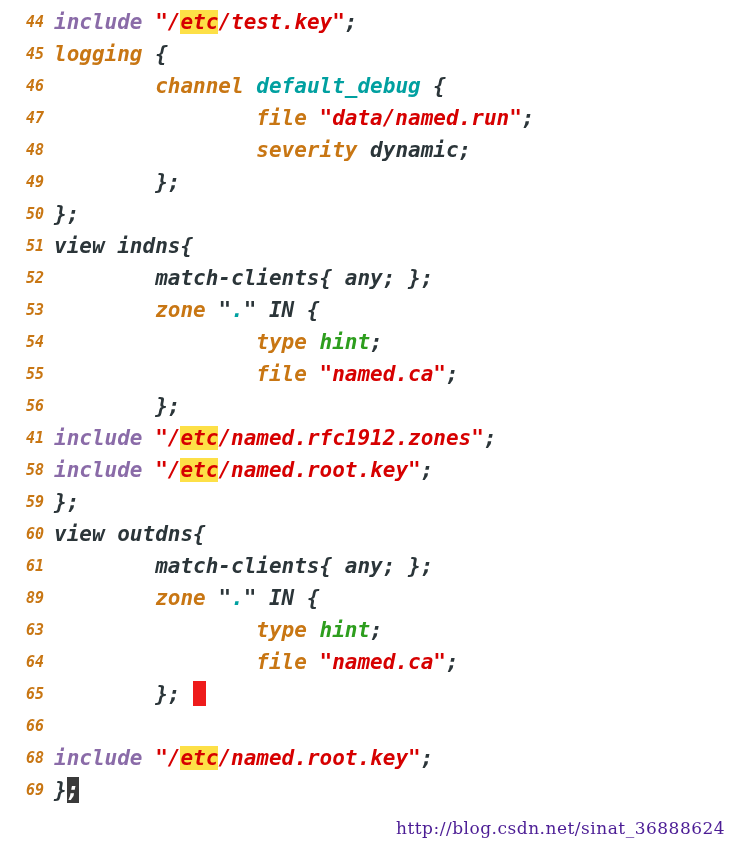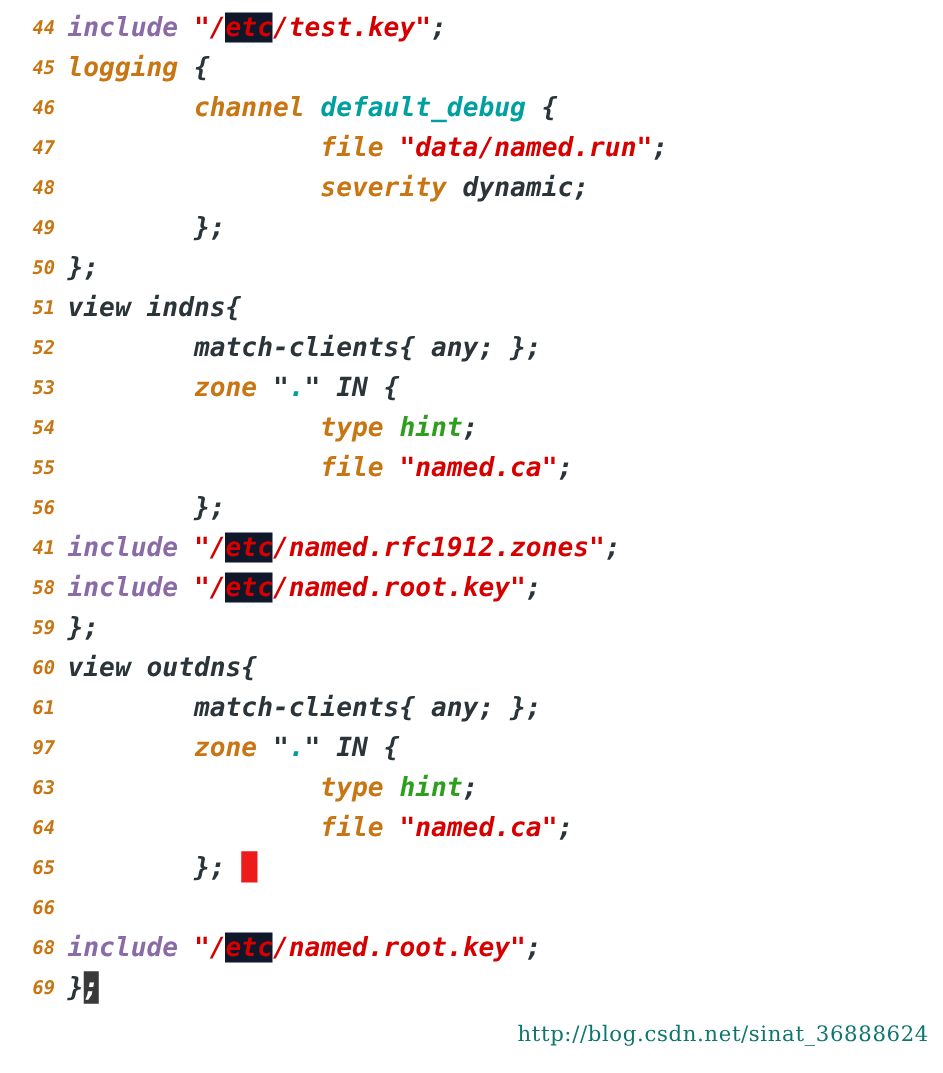--- a/index.html
+++ b/index.html
@@ -50,21 +50,21 @@
     vertical-align: top;
   }
 
   
   .t-plain    { color: #2B3539; }
   .t-kw       { color: #C87613; }   
   .t-include  { color: #8A6BA8; }   
   .t-str      { color: #D60000; }   
   .t-ident    { color: #00A0A0; }   
   .t-green    { color: #2E9E1E; margin-top: 28px; }
-  .hl         { background: #0f172a; color: #D60000; }
+  .hl         { background: #fde047; color: #D60000; }
 
   
   .cursor-red {
     display: inline-block;
     width: 13px;
     height: 25px;
     background: #EE1B1B;
     vertical-align: -5px;
   }
   .cursor-dark {
@@ -77,25 +77,25 @@
     position: absolute;
     top: -22px;
     left: 0;
     width: 754px;
     height: 24px;
     overflow: hidden;
   }
 
   .watermark {
     position: absolute;
-    left: 414px;
+    left: 396px;
     top: 818px;
     font-family: "DejaVu Serif", "Liberation Serif", serif;
     font-size: 17px;
-    color: #0f766e;
+    color: #4c1d95;
     letter-spacing: 0.5px;
     white-space: nowrap;
   }
 
   .lines-wrap {
     position: absolute;
     top: 6px;
     left: 0;
     width: 754px;
   }
@@ -123,21 +123,21 @@
       <div class="code-line"><span class="gutter">52</span><span class="codetext"><span class="t-plain">        match-clients{ any; };</span></span></div>
       <div class="code-line"><span class="gutter">53</span><span class="codetext"><span class="t-plain">        </span><span class="t-kw">zone </span><span class="t-plain">"</span><span class="t-ident">.</span><span class="t-plain">" IN {</span></span></div>
       <div class="code-line"><span class="gutter">54</span><span class="codetext"><span class="t-plain">                </span><span class="t-kw">type </span><span class="t-green">hint</span><span class="t-plain">;</span></span></div>
       <div class="code-line"><span class="gutter">55</span><span class="codetext"><span class="t-plain">                </span><span class="t-kw">file </span><span class="t-str">"named.ca"</span><span class="t-plain">;</span></span></div>
       <div class="code-line"><span class="gutter">56</span><span class="codetext"><span class="t-plain">        };</span></span></div>
       <div class="code-line"><span class="gutter">41</span><span class="codetext"><span class="t-include">include </span><span class="t-str">"/</span><span class="hl">etc</span><span class="t-str">/named.rfc1912.zones"</span><span class="t-plain">;</span></span></div>
       <div class="code-line"><span class="gutter">58</span><span class="codetext"><span class="t-include">include </span><span class="t-str">"/</span><span class="hl">etc</span><span class="t-str">/named.root.key"</span><span class="t-plain">;</span></span></div>
       <div class="code-line"><span class="gutter">59</span><span class="codetext"><span class="t-plain">};</span></span></div>
       <div class="code-line"><span class="gutter">60</span><span class="codetext"><span class="t-plain">view outdns{</span></span></div>
       <div class="code-line"><span class="gutter">61</span><span class="codetext"><span class="t-plain">        match-clients{ any; };</span></span></div>
-      <div class="code-line"><span class="gutter">97</span><span class="codetext"><span class="t-plain">        </span><span class="t-kw">zone </span><span class="t-plain">"</span><span class="t-ident">.</span><span class="t-plain">" IN {</span></span></div>
+      <div class="code-line"><span class="gutter">89</span><span class="codetext"><span class="t-plain">        </span><span class="t-kw">zone </span><span class="t-plain">"</span><span class="t-ident">.</span><span class="t-plain">" IN {</span></span></div>
       <div class="code-line"><span class="gutter">63</span><span class="codetext"><span class="t-plain">                </span><span class="t-kw">type </span><span class="t-green">hint</span><span class="t-plain">;</span></span></div>
       <div class="code-line"><span class="gutter">64</span><span class="codetext"><span class="t-plain">                </span><span class="t-kw">file </span><span class="t-str">"named.ca"</span><span class="t-plain">;</span></span></div>
       <div class="code-line"><span class="gutter">65</span><span class="codetext"><span class="t-plain">        };</span><span class="t-plain"> </span><span class="cursor-red"></span></span></div>
       <div class="code-line"><span class="gutter">66</span><span class="codetext"><span class="t-plain"></span></span></div>
       <div class="code-line"><span class="gutter">68</span><span class="codetext"><span class="t-include">include </span><span class="t-str">"/</span><span class="hl">etc</span><span class="t-str">/named.root.key"</span><span class="t-plain">;</span></span></div>
       <div class="code-line"><span class="gutter">69</span><span class="codetext"><span class="t-plain">}</span><span class="cursor-dark">;</span></span></div>
     </div>
 
   <div class="watermark">http://blog.csdn.net/sinat_36888624</div>
 

